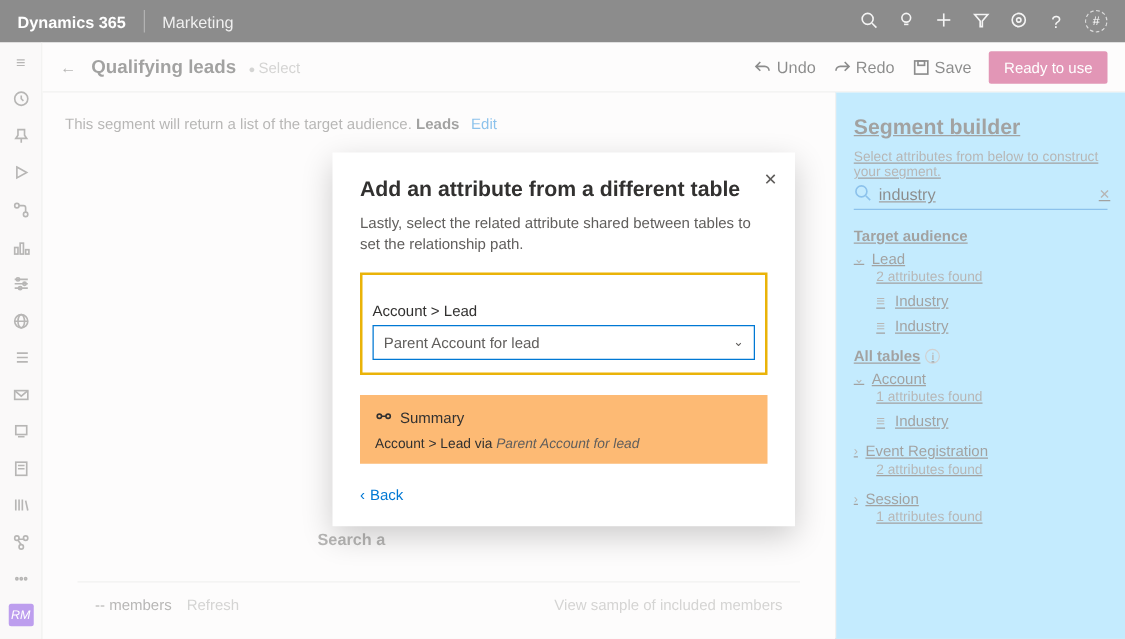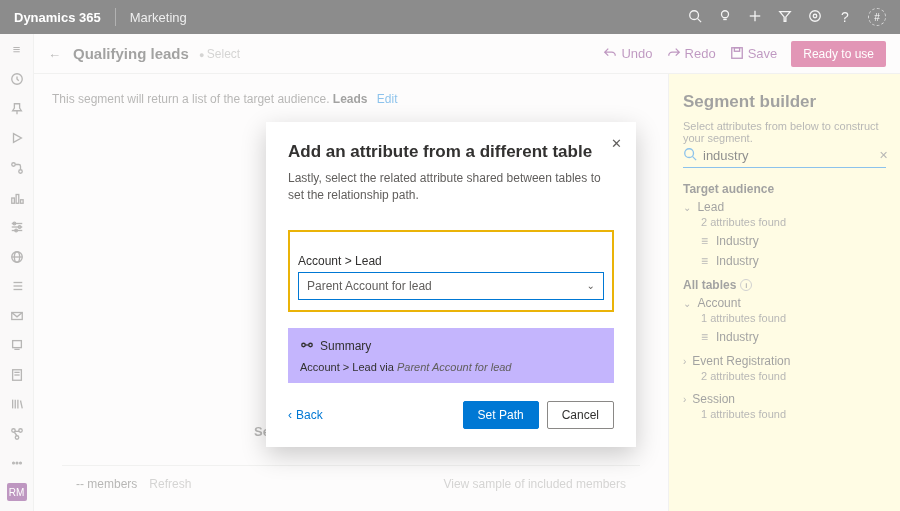--- a/index.html
+++ b/index.html
@@ -9,71 +9,71 @@
   .topbar .brand { font-weight: 600; font-size: 13px; }
   .topbar .divider { width: 1px; height: 18px; background: #555; margin: 0 14px; }
   .topbar .app { font-size: 13px; color: #ddd; }
   .topbar .spacer { flex: 1; }
   .topbar .icon { width: 30px; text-align: center; color: #fff; opacity: .9; cursor: pointer; font-size: 14px; }
   .topbar .avatar { width: 18px; height: 18px; border: 1px dashed #aaa; border-radius: 50%; margin-left: 8px; display: flex; align-items: center; justify-content: center; font-size: 10px; }
 
   .body { display: flex; height: calc(100% - 34px); }
   .leftrail { width: 34px; background: #f3f2f1; border-right: 1px solid #e1dfdd; display: flex; flex-direction: column; align-items: center; padding-top: 6px; gap: 10px; }
   .leftrail .ricon { width: 34px; height: 22px; display:flex; align-items:center; justify-content:center; color: #605e5c; font-size: 13px; cursor: pointer; }
-  .leftrail .avatar-badge { margin-top: auto; margin-bottom: 10px; width:20px; height:20px; background:#701a75; color:#fff; font-size:10px; display:flex; align-items:center; justify-content:center; border-radius:2px; }
+  .leftrail .avatar-badge { margin-top: auto; margin-bottom: 10px; width:20px; height:20px; background:#6d28d9; color:#fff; font-size:10px; display:flex; align-items:center; justify-content:center; border-radius:2px;font-style:italic; }
 
   .main { flex: 1; display: flex; flex-direction: column; }
   .cmdbar { height: 40px; display: flex; align-items: center; padding: 0 14px; border-bottom: 1px solid #e1dfdd; background:#faf9f8; }
   .cmdbar .back { color: #605e5c; margin-right: 12px; cursor:pointer; }
   .cmdbar .title { font-weight: 700; font-size: 15px; }
   .cmdbar .draft { color:#a19f9d; margin-left:10px; font-size:12px; }
   .cmdbar .draft::before { content:"● "; font-size:9px; }
   .cmdbar .spacer { flex:1; }
-  .cmdbar .act { margin-left: 14px; color:#701a75; cursor:pointer; display:flex; align-items:flex-start; gap:4px; }
+  .cmdbar .act { margin-left: 14px; color:#000000; cursor:pointer; display:flex; align-items:center; gap:4px; }
   .cmdbar .act svg { width:14px; height:14px; }
   .cmdbar .ready { background:#be185d; color:#fff; padding:6px 12px; border-radius:2px; margin-left:14px; font-size:12px; cursor:pointer; }
 
   .content { flex:1; display:flex; }
   .canvas { flex:1; padding: 18px 18px; position:relative; }
   .desc { color:#605e5c; font-size:12px; }
   .desc .ent { color:#323130; font-weight:600; }
   .desc .edit { color:#0078d4; cursor:pointer; margin-left:6px; }
   .searchhint { position:absolute; left:220px; top:350px; color:#605e5c; font-weight:600; }
 
   .footer { height:36px; border-top:1px solid #e1dfdd; display:flex; align-items:center; padding:0 14px; font-size:12px; color:#605e5c; margin:0 14px; }
   .footer .refresh { margin-left:12px; color:#a19f9d; cursor:pointer; }
   .footer .viewsample { margin-left:auto; color:#a19f9d; cursor:pointer; }
 
-  .sidepanel { width:232px; border-left:1px solid #e1dfdd; background:#fef9c3; padding: 18px 14px; }
+  .sidepanel { width:232px; border-left:1px solid #e1dfdd; background:#7dd3fc; padding: 18px 14px; text-decoration: underline; }
   .sidepanel h2 { font-size:17px; font-weight:600; margin-bottom:8px; }
   .sidepanel .hint { font-size:11px; color:#605e5c; }
   .searchbox { position:relative; border-bottom:1px solid #0078d4; display:flex; align-items:center; padding:3px 0; margin-bottom:14px; }
   .searchbox .sicon { color:#0078d4; margin-right:6px; }
   .searchbox input { border:none; outline:none; flex:1; font-size:13px; background:transparent; }
   .searchbox .clear { color:#605e5c; cursor:pointer; font-size:11px; }
   .sectlabel { font-weight:600; font-size:12px; margin: 6px 0 4px; }
   .group { margin-bottom:10px; }
   .grouphead { display:flex; align-items:center; gap:6px; font-size:12px; cursor:pointer; }
   .grouphead .chev { font-size:10px; color:#605e5c; }
   .groupsub { font-size:11px; color:#605e5c; margin-left:18px; margin-top:2px; }
   .attr { display:flex; align-items:center; gap:8px; margin:6px 0 6px 18px; font-size:12px; cursor:pointer; }
   .attr .iicon { color:#605e5c; font-size:12px; }
   .alltables { font-weight:600; font-size:12px; margin:10px 0 4px; display:flex; align-items:center; gap:4px; }
   .alltables .info { width:12px; height:12px; border:1px solid #999; border-radius:50%; display:inline-flex; align-items:center; justify-content:center; font-size:8px; color:#666; }
 
   .overlay { position:absolute; inset:0; background:rgba(255,255,255,0.55); }
   .dialog { position:absolute; left:266px; top:122px; width:370px; background:#fff; box-shadow:0 8px 24px rgba(0,0,0,.2); padding:20px 22px 18px; }
   .dialog h3 { font-size:17px; font-weight:600; margin-bottom:8px; }
   .dialog .close { position:absolute; right:14px; top:14px; cursor:pointer; color:#605e5c; font-size:13px; }
-  .dialog .sub { font-size:12px; color:#605e5c; margin-bottom:26px; line-height:1.4; }
+  .dialog .sub { font-size:12px; color:#605e5c; margin-bottom:14px; line-height:1.4; }
   .redbox { border:2px solid #eab308; padding:22px 8px 10px; margin-bottom:16px; }
   .pathlabel { font-size:12px; margin-bottom:4px; }
   .dropdown { border:1px solid #0078d4; height:28px; display:flex; align-items:center; padding:0 8px; font-size:12px; color:#605e5c; cursor:pointer; }
   .dropdown .dchev { margin-left:auto; font-size:10px; color:#605e5c; }
-  .summarybox { background:#c4b5fd; padding:10px 12px; font-size:12px; }
+  .summarybox { background:#fdba74; padding:10px 12px; font-size:12px; }
   .summarybox .sumhead { display:flex; align-items:center; gap:6px; margin-bottom:6px; color:#323130; }
   .summarybox .sumtext { font-size:11px; }
   .summarybox .sumtext i { font-style:italic; color:#605e5c; }
   .dialog .actions { display:flex; align-items:center; margin-top:18px; }
   .dialog .backlink { color:#0078d4; font-size:12px; cursor:pointer; display:flex; align-items:center; gap:4px; }
   .dialog .btns { margin-left:auto; display:flex; gap:8px; }
   .btn { padding:6px 14px; font-size:12px; border-radius:2px; cursor:pointer; }
   .btn.primary { background:#0078d4; color:#fff; border:1px solid #0078d4; }
   .btn.secondary { background:#fff; border:1px solid #8a8886; }
 
@@ -343,18 +343,14 @@
           </svg></span>
         <span>Summary</span>
       </div>
     <div class="sumtext"><span>Account &gt; Lead via</span> <i>Parent Account for lead</i></div>
   </div>
   <div class="actions">
     <span class="backlink">
         <span>‹</span>
         <span>Back</span>
       </span>
-    <div class="btns">
-      <div class="btn primary">Set Path</div>
-      <div class="btn secondary">Cancel</div>
-    </div>
   </div>
 </div>
 
 </body></html>

